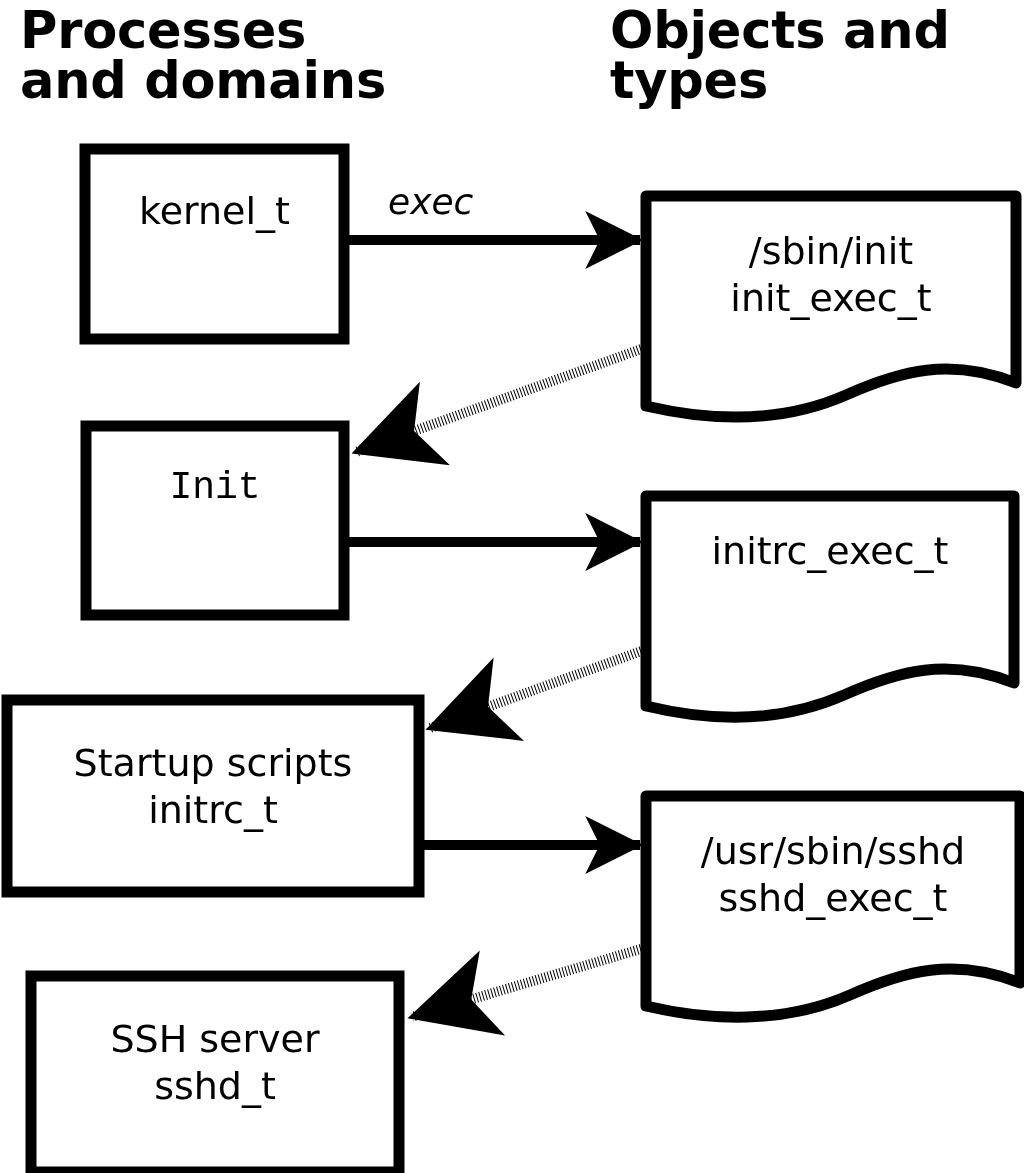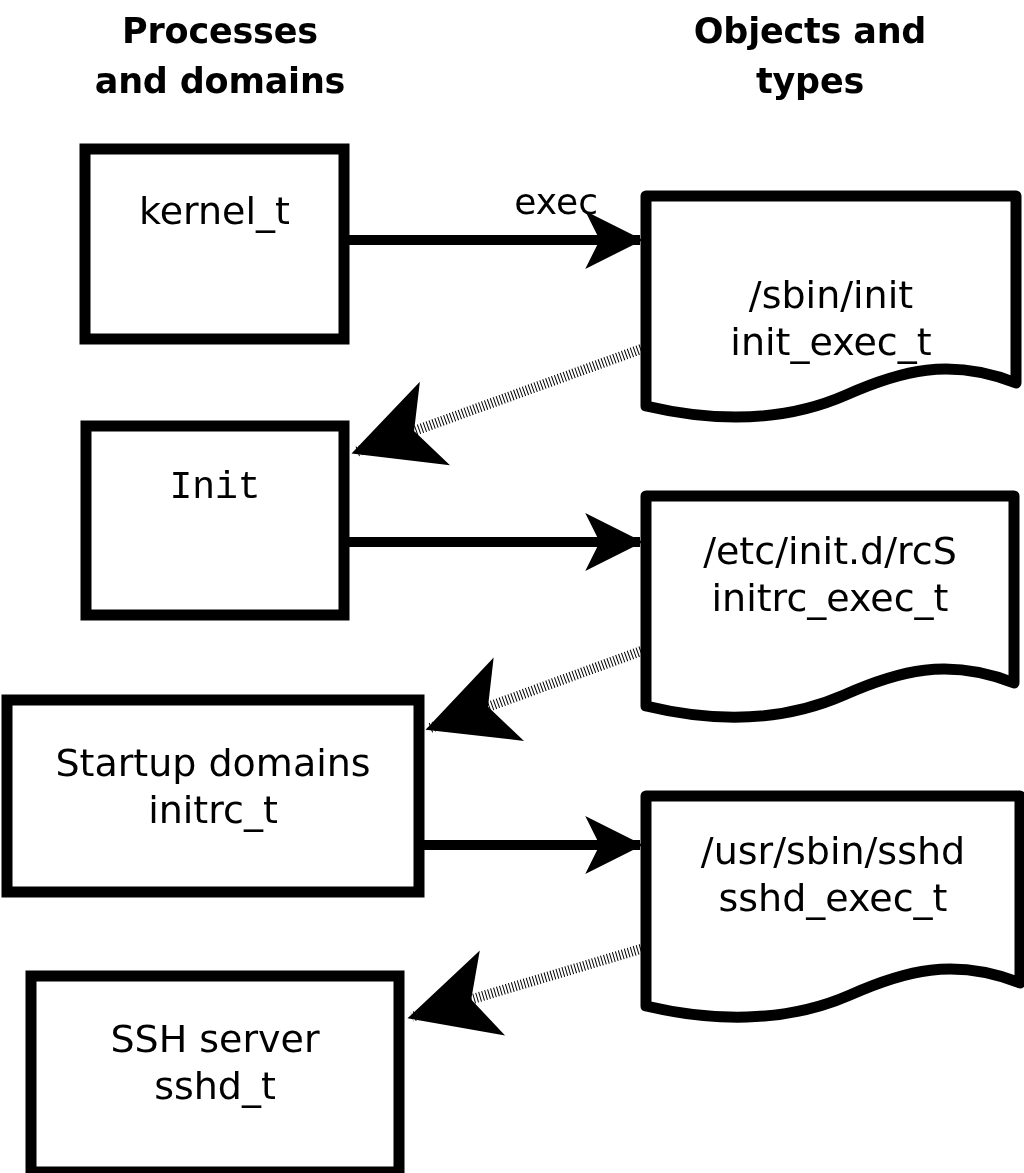--- a/index.html
+++ b/index.html
@@ -21,42 +21,42 @@
   #diagram-svg {
     position: absolute;
     left: 0;
     top: 0;
     width: 1024px;
     height: 1173px;
   }
   .col-header {
     position: absolute;
     font-weight: bold;
-    font-size: 35px;
+    font-size: 51px;
     line-height: 50px;
-    text-align: center;
     letter-spacing: -0.2px;
   }
   #header-left  { left: 20px;  top: 6px;  width: 400px; }
   #header-right { left: 610px; top: 6px;  width: 400px; }
 
   .node-label {
     position: absolute;
     text-align: center;
     font-size: 38px;
     line-height: 47px;
     white-space: nowrap;
     pointer-events: none;
   }
   .edge-label {
     position: absolute;
     font-size: 36px;
     line-height: 40px;
-    text-align: right;
+    text-align: left;
     white-space: nowrap;
+    font-style: italic;
   }
 </style>
 </head>
 <body>
 
 <div id="diagram-root">
 
   <div class="col-header" id="header-left">
     <div>Processes</div>
     <div>and domains</div>
@@ -112,36 +112,35 @@
 
   <div class="node-label" style="left:85px; top:188px; width:259px;">
     <div>kernel_t</div>
   </div>
 
   <div class="node-label" style="left:86px; top:464px; width:258px;font-family:Liberation Mono, monospace;">
     <div>Init</div>
   </div>
 
   <div class="node-label" style="left:7px; top:740px; width:412px;">
-    <div>Startup domains</div>
+    <div>Startup scripts</div>
     <div>initrc_t</div>
   </div>
 
   <div class="node-label" style="left:31px; top:1016px; width:368px;">
     <div>SSH server</div>
     <div>sshd_t</div>
   </div>
 
-  <div class="node-label" style="left:646px; top:228px; width:370px;margin-top:44px;">
+  <div class="node-label" style="left:646px; top:228px; width:370px;">
     <div>/sbin/init</div>
     <div>init_exec_t</div>
   </div>
 
   <div class="node-label" style="left:646px; top:528px; width:368px;">
-    <div>/etc/init.d/rcS</div>
     <div>initrc_exec_t</div>
   </div>
 
   <div class="node-label" style="left:646px; top:828px; width:374px;">
     <div>/usr/sbin/sshd</div>
     <div>sshd_exec_t</div>
   </div>
 
   <div class="edge-label" style="left:388px; top:182px; width:210px;">exec</div>
 

